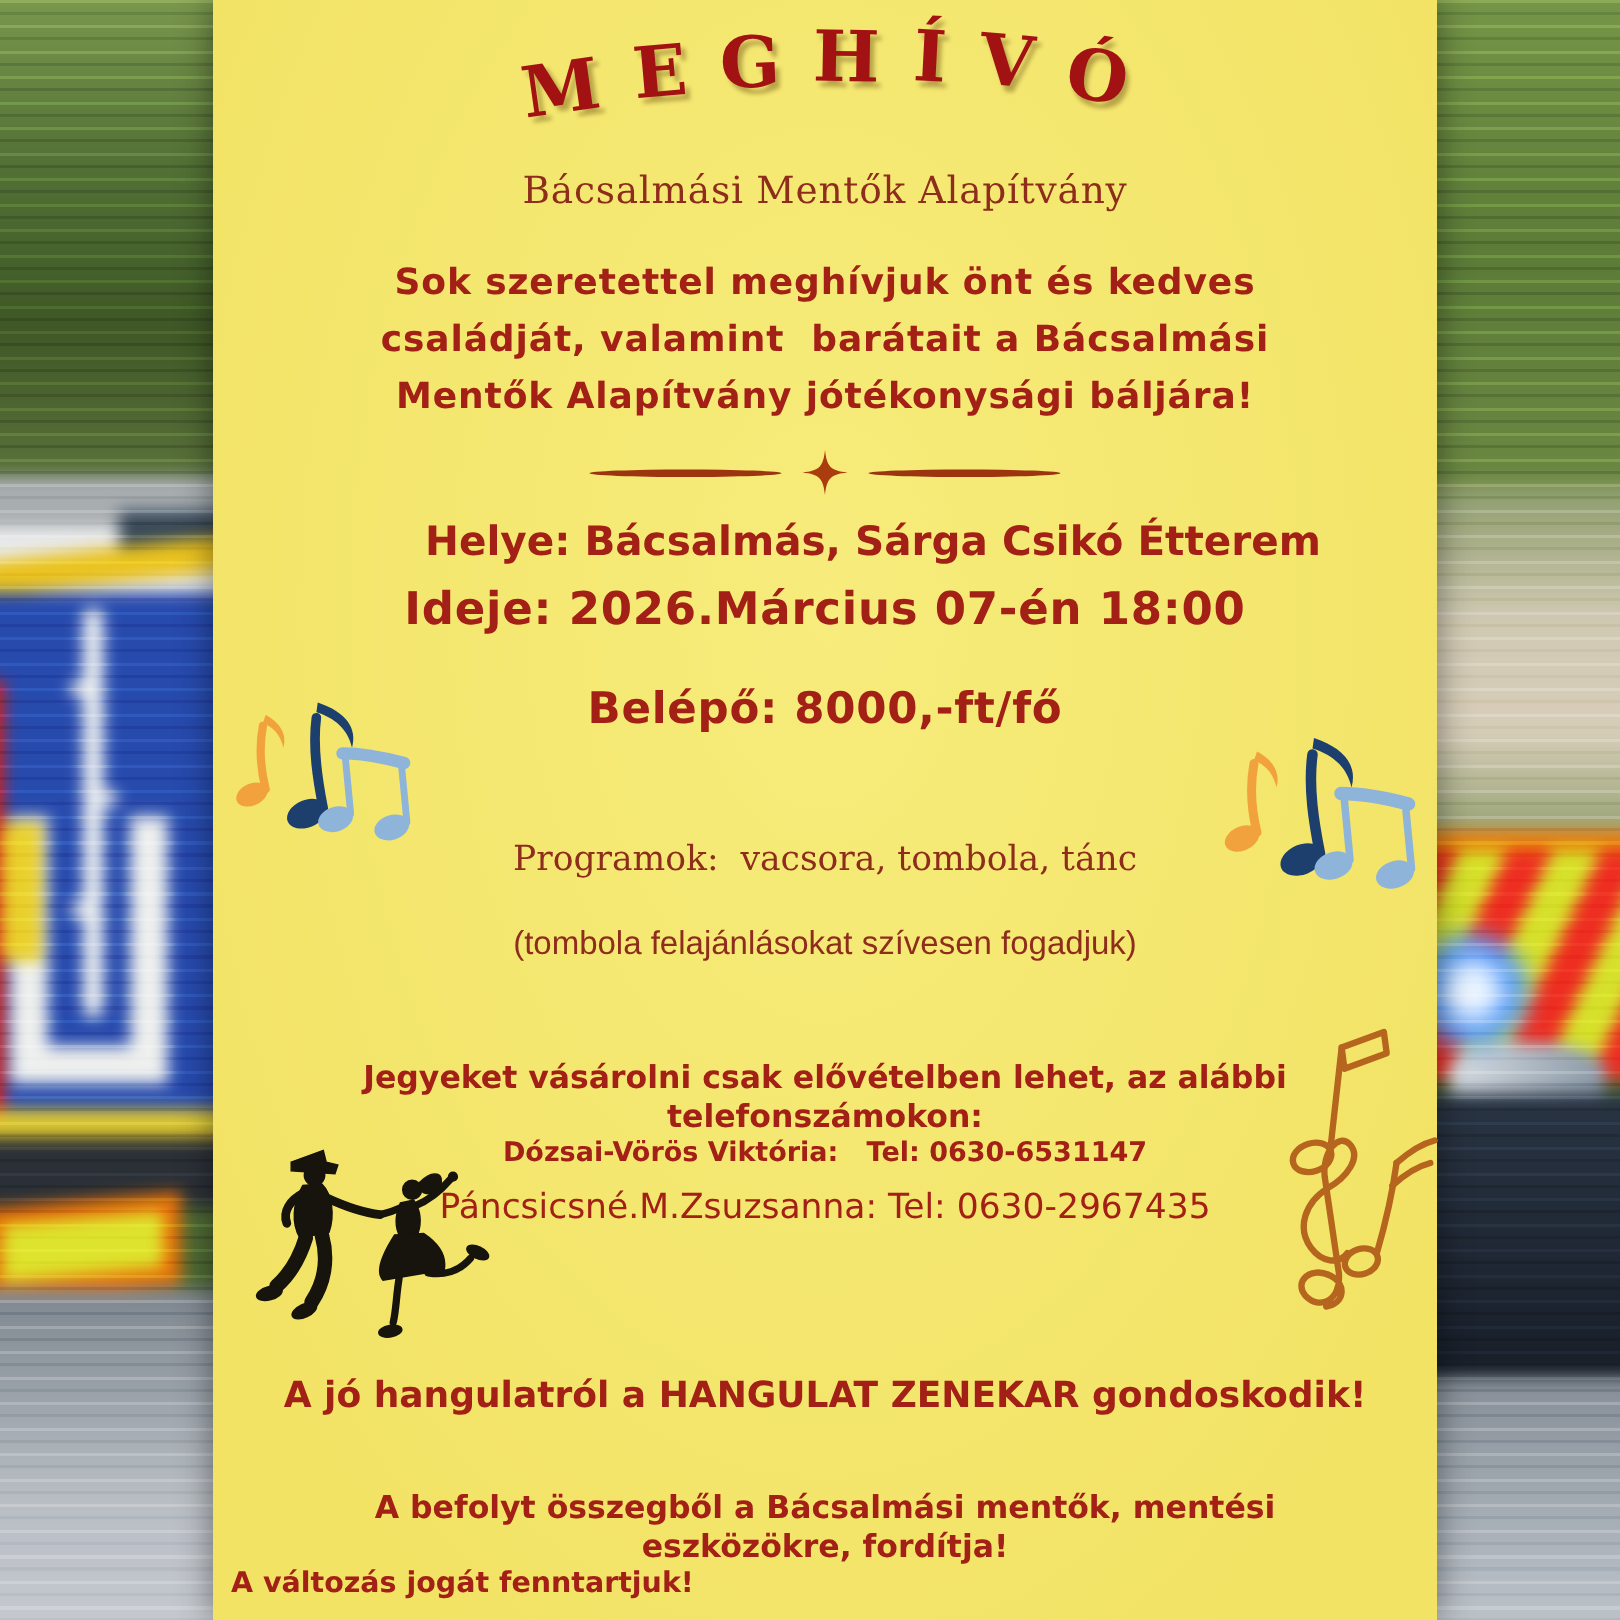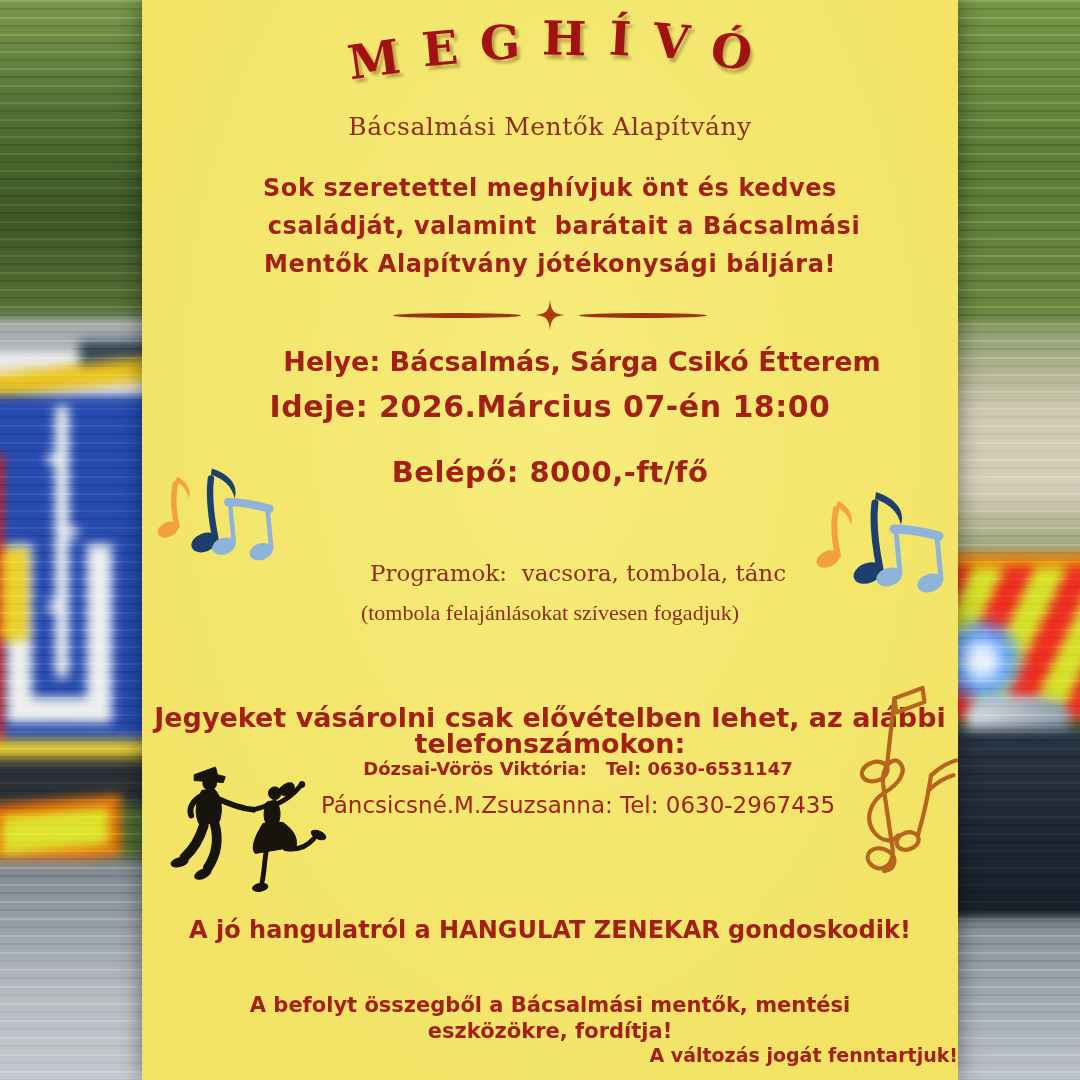--- a/index.html
+++ b/index.html
@@ -49,46 +49,46 @@
   .r-flash{top:622px;left:-8px!important;width:90px!important;height:90px;
            background:radial-gradient(circle,#eaf4ff 0 16%,#5f9bf0 42%,rgba(40,90,200,0) 70%);}
   .r-body{top:732px;height:188px;background:linear-gradient(180deg,#2a3442,#171d26);}
   .r-road{top:912px;height:180px;background:linear-gradient(180deg,#868e96,#b4bac0 70%,#c2c7cc);}
 
   
   .panel{position:absolute;left:142px;top:0;width:816px;height:1080px;
          background:radial-gradient(ellipse at 50% 38%,#f7ec7c,#f2e365 85%);
          box-shadow:0 0 22px rgba(0,0,0,.45);}
   .abs{position:absolute;left:0;width:100%;text-align:center;}
-  .keep-spaces{white-space:pre;padding-left:28px;}
+  .keep-spaces{white-space:pre;}
 
   .title-row{top:14px;height:86px;color:#a31212;font-family:"DejaVu Serif","Liberation Serif",serif;
              font-weight:bold;font-size:47px;text-shadow:3px 4px 3px rgba(110,85,25,.45);}
   .title-row span{display:inline-block;margin:0 11px;}
 
   .org{top:112px;font-family:"DejaVu Serif","Liberation Serif",serif;color:#8e2d1c;font-size:25px;letter-spacing:.5px;}
   .intro{top:169px;color:#a32016;font-weight:bold;font-size:24px;line-height:38px;letter-spacing:.6px;}
 
   .divider{top:300px;display:flex;align-items:center;justify-content:center;gap:14px;}
   .lens{width:128px;height:5px;border-radius:50%;background:#9c3410;}
 
   .venue{top:346px;color:#a32016;font-weight:bold;font-size:27px;padding-left:32px;}
   .date{top:389px;color:#a32016;font-weight:bold;font-size:30px;letter-spacing:.5px;}
   .price{top:455px;color:#a32016;font-weight:bold;font-size:29px;letter-spacing:.5px;}
 
   .programs1{top:560px;font-family:"DejaVu Serif","Liberation Serif",serif;color:#8e2d1c;font-size:23px;}
-  .programs2{top:600px;font-family:Liberation Serif, serif;color:#8e2d1c;font-size:22px;}
-
-  .tickets{top:705px;color:#a32016;font-weight:bold;font-size:27px;line-height:26px;}
+  .programs2{top:616px;font-family:Liberation Sans, sans-serif;color:#8e2d1c;font-size:22px;}
+
+  .tickets{top:705px;color:#a32016;font-weight:bold;font-size:21px;line-height:26px;}
   .contact1{top:758px;color:#a32016;font-weight:bold;font-size:18px;}
   .contact2{top:792px;color:#a32016;font-weight:normal;font-size:23px;}
 
   .band{top:916px;color:#a32016;font-weight:bold;font-size:24px;}
   .proceeds{top:968px;color:#a32016;font-weight:bold;font-size:21px;line-height:26px;margin-top:24px;}
-  .footer{top:1044px;text-align:right;padding-left:12px;box-sizing:border-box;
+  .footer{top:1044px;text-align:left;padding-left:12px;box-sizing:border-box;
           color:#a32016;font-weight:bold;font-size:19px;}
 
   .deco{position:absolute;}
 </style>
 </head>
 <body>
 
 <div class="stage">
 
   <div class="strip strip-left">

